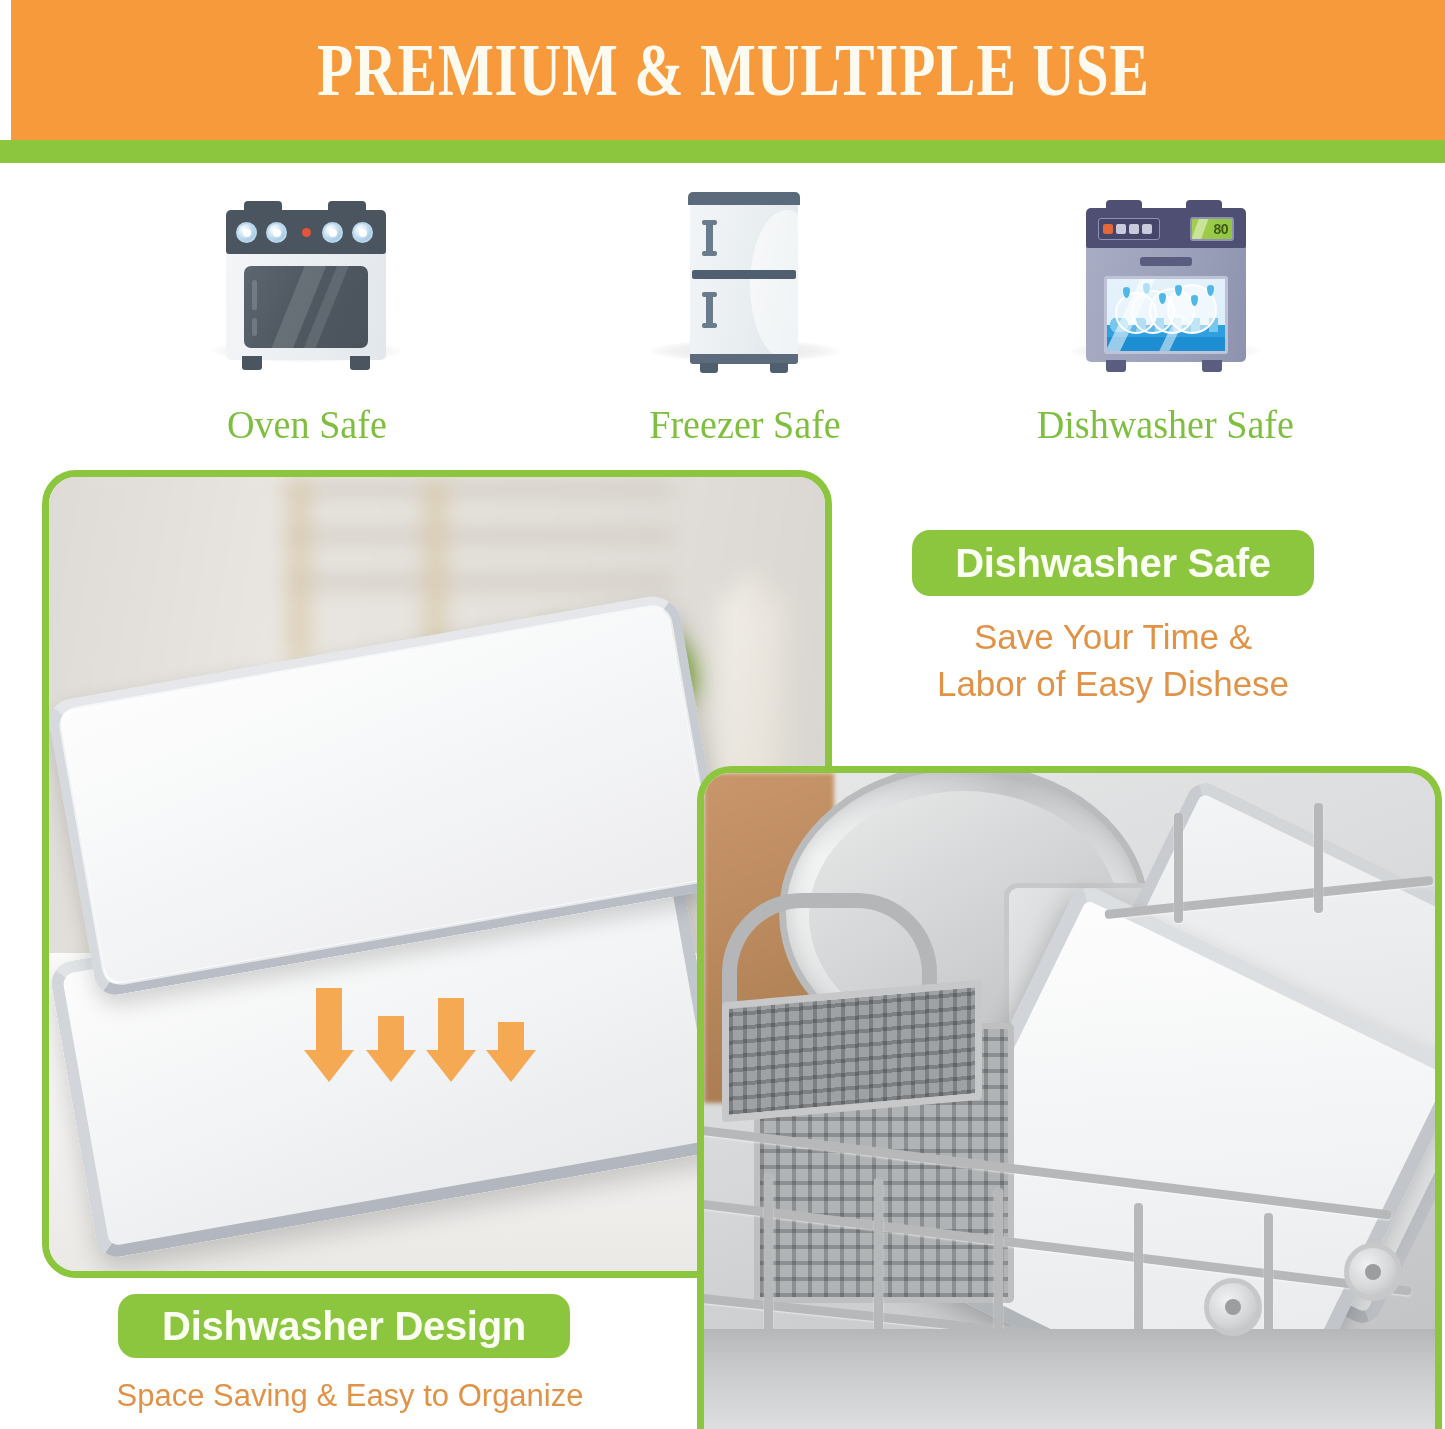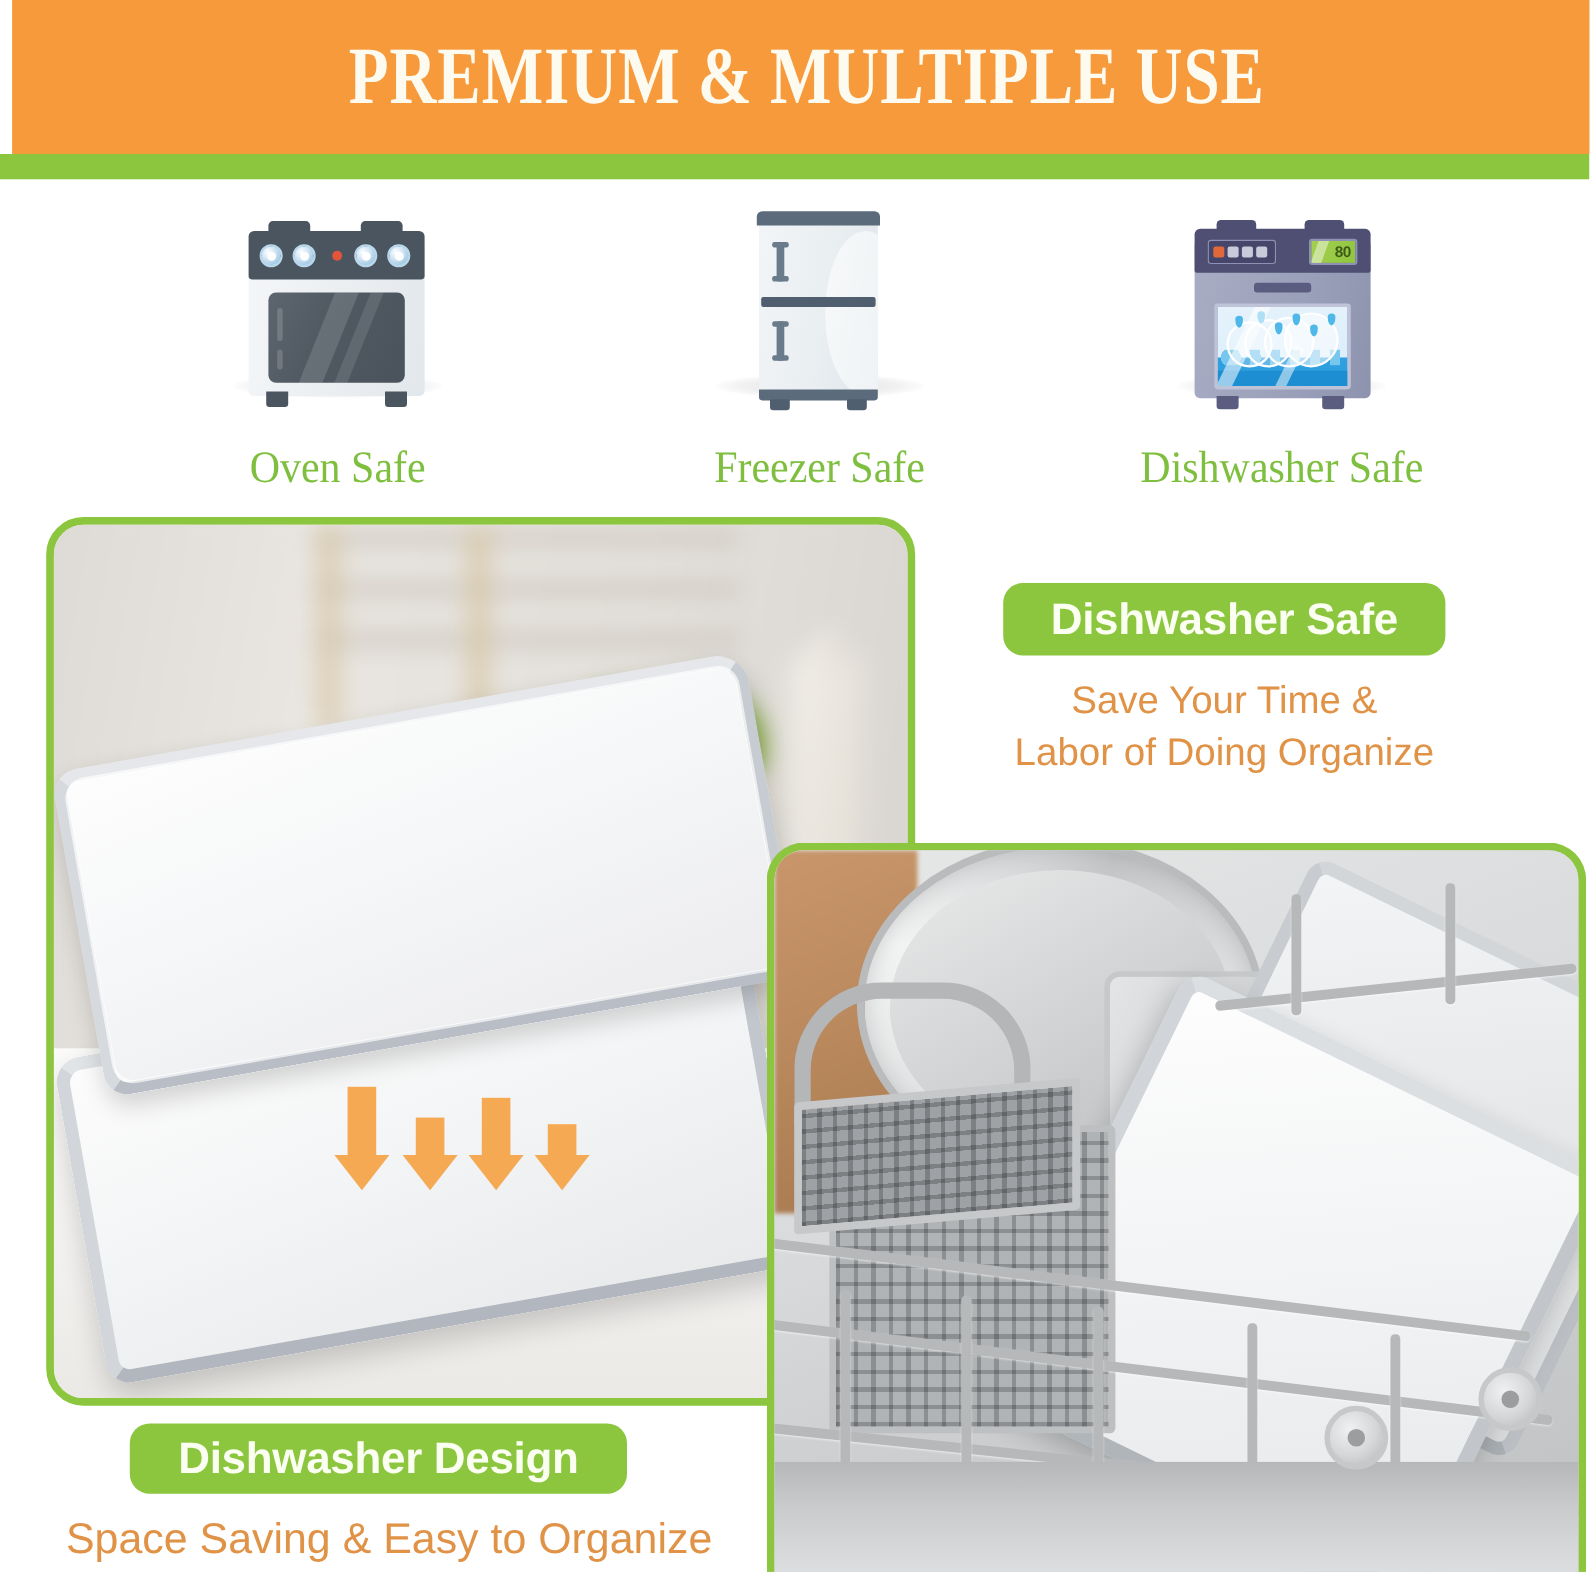--- a/index.html
+++ b/index.html
@@ -399,21 +399,21 @@
   .callout-dish-sub{
     margin-top:18px; text-align:center;
     color:#e09347; font-size:35px; line-height:1.34;
   }
   .callout-stack{
     position:absolute; left:118px; top:1294px; width:452px;
   }
   .badge-stack{ height:64px; font-size:40px; letter-spacing:-0.3px; }
   .callout-stack-sub{
     position:absolute; left:60px; top:1378px; width:580px;
-    text-align:center; color:#e09347; font-size:39px; white-space:nowrap;
+    text-align:center; color:#e09347; font-size:31px; white-space:nowrap;
   }
 </style>
 </head>
 <body>
 
 <div class="header-banner">
   <div class="header-title">PREMIUM &amp; MULTIPLE USE</div>
 </div>
 <div class="header-green-strip"></div>
 
@@ -574,20 +574,20 @@
 
   <div class="dw-floor"></div>
   <div class="wheel" style="left:500px; top:505px;"></div>
   <div class="wheel" style="left:640px; top:470px;"></div>
 </div>
 
 <div class="callout-dish">
   <div class="badge badge-dish">Dishwasher Safe</div>
   <div class="callout-dish-sub">
     <div>Save Your Time &amp;</div>
-    <div>Labor of Doing Organize</div>
+    <div>Labor of Easy Dishese</div>
   </div>
 </div>
 
 <div class="callout-stack">
   <div class="badge badge-stack">Dishwasher Design</div>
 </div>
 <div class="callout-stack-sub">Space Saving &amp; Easy to Organize</div>
 
 </body></html>

